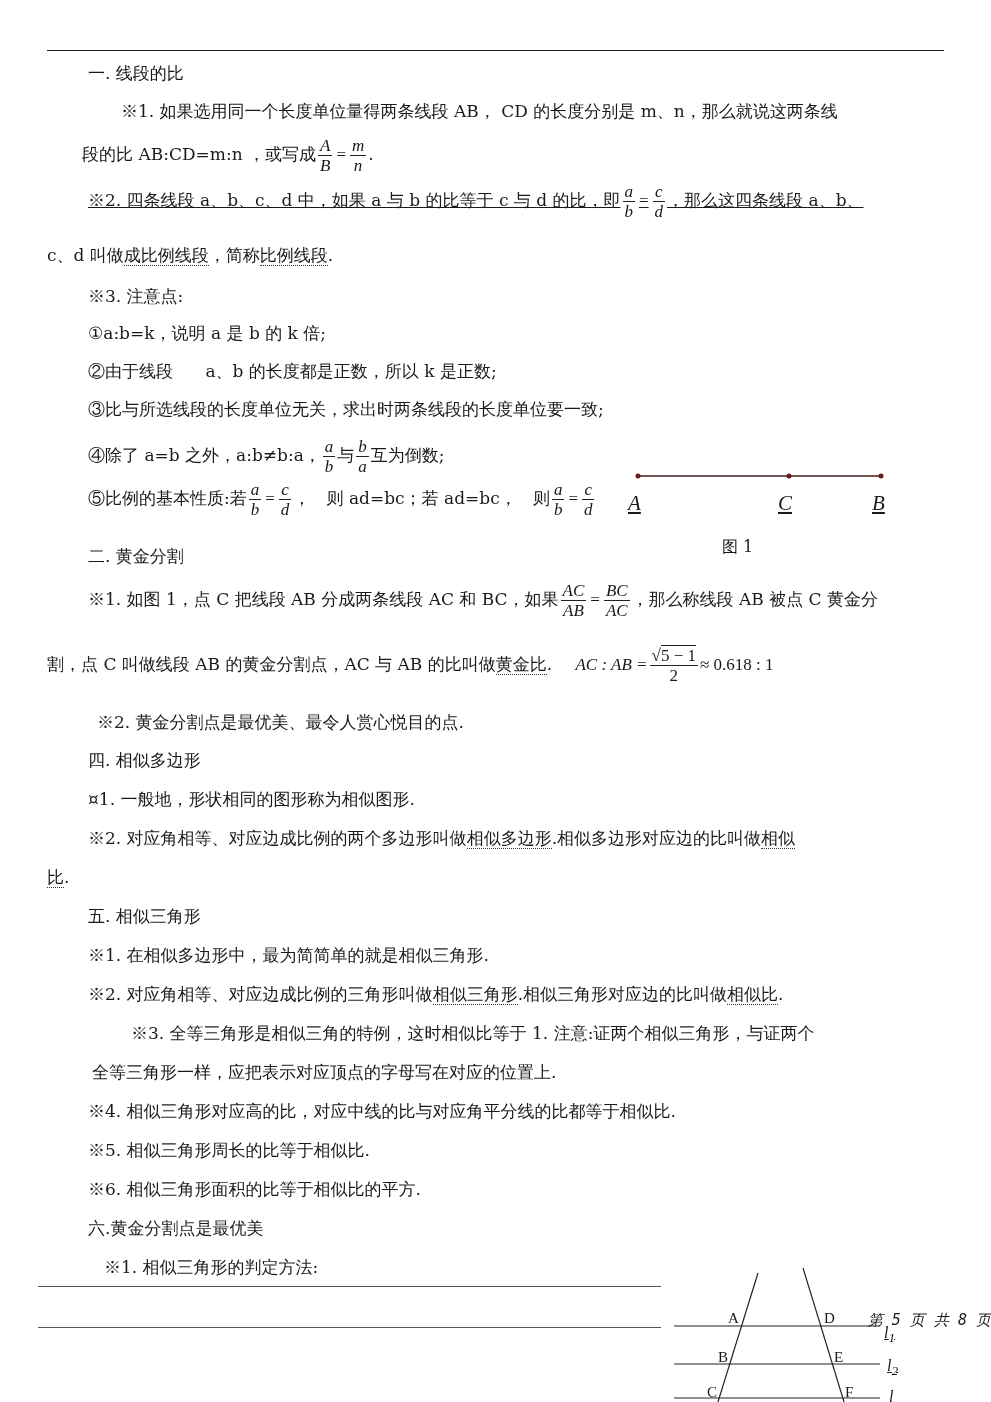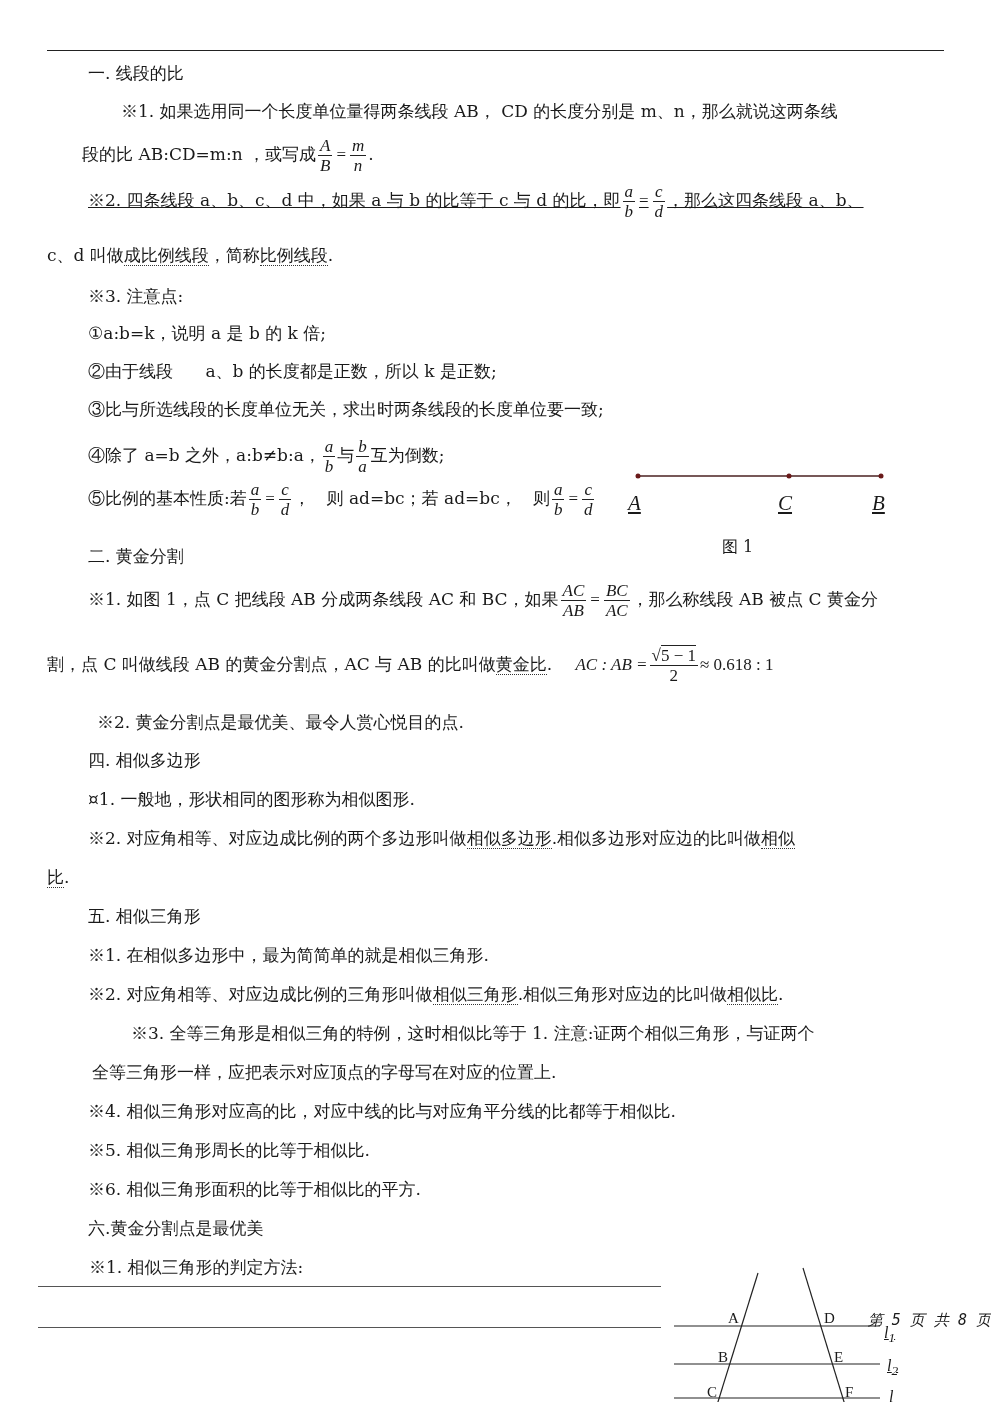--- a/index.html
+++ b/index.html
@@ -128,21 +128,21 @@
 <div class="line" style="left:88px; top:984px;">
   <span>※2. 对应角相等、对应边成比例的三角形叫做</span><span class="dot-ul">相似三角形</span><span>.相似三角形对应边的比叫做</span><span class="dot-ul">相似比</span><span>.</span>
 </div>
 <div class="line" style="left:131px; top:1023px;">※3. 全等三角形是相似三角的特例，这时相似比等于 1. 注意:证两个相似三角形，与证两个</div>
 <div class="line" style="left:92px; top:1062px;">全等三角形一样，应把表示对应顶点的字母写在对应的位置上.</div>
 <div class="line" style="left:88px; top:1101px;">※4. 相似三角形对应高的比，对应中线的比与对应角平分线的比都等于相似比.</div>
 <div class="line" style="left:88px; top:1140px;">※5. 相似三角形周长的比等于相似比.</div>
 <div class="line" style="left:88px; top:1179px;">※6. 相似三角形面积的比等于相似比的平方.</div>
 
 <div class="line" style="left:88px; top:1218px;">六.黄金分割点是最优美</div>
-<div class="line" style="left:89px; top:1257px;">※1. 相似三角形的判定方法:</div>
+<div class="line" style="left:104px; top:1257px;">※1. 相似三角形的判定方法:</div>
 
 <div class="table">
 </div>
 
 <div class="footer"><span>第 5 页 共 8 页</span></div>
 
 <svg style="left:0; top:0;" width="991" height="1402">
   <line x1="674" y1="1326" x2="880" y2="1326" stroke="#222" stroke-width="1.2"></line>
   <line x1="674" y1="1364" x2="880" y2="1364" stroke="#222" stroke-width="1.2"></line>
   <line x1="674" y1="1398" x2="880" y2="1398" stroke="#222" stroke-width="1.2"></line>

